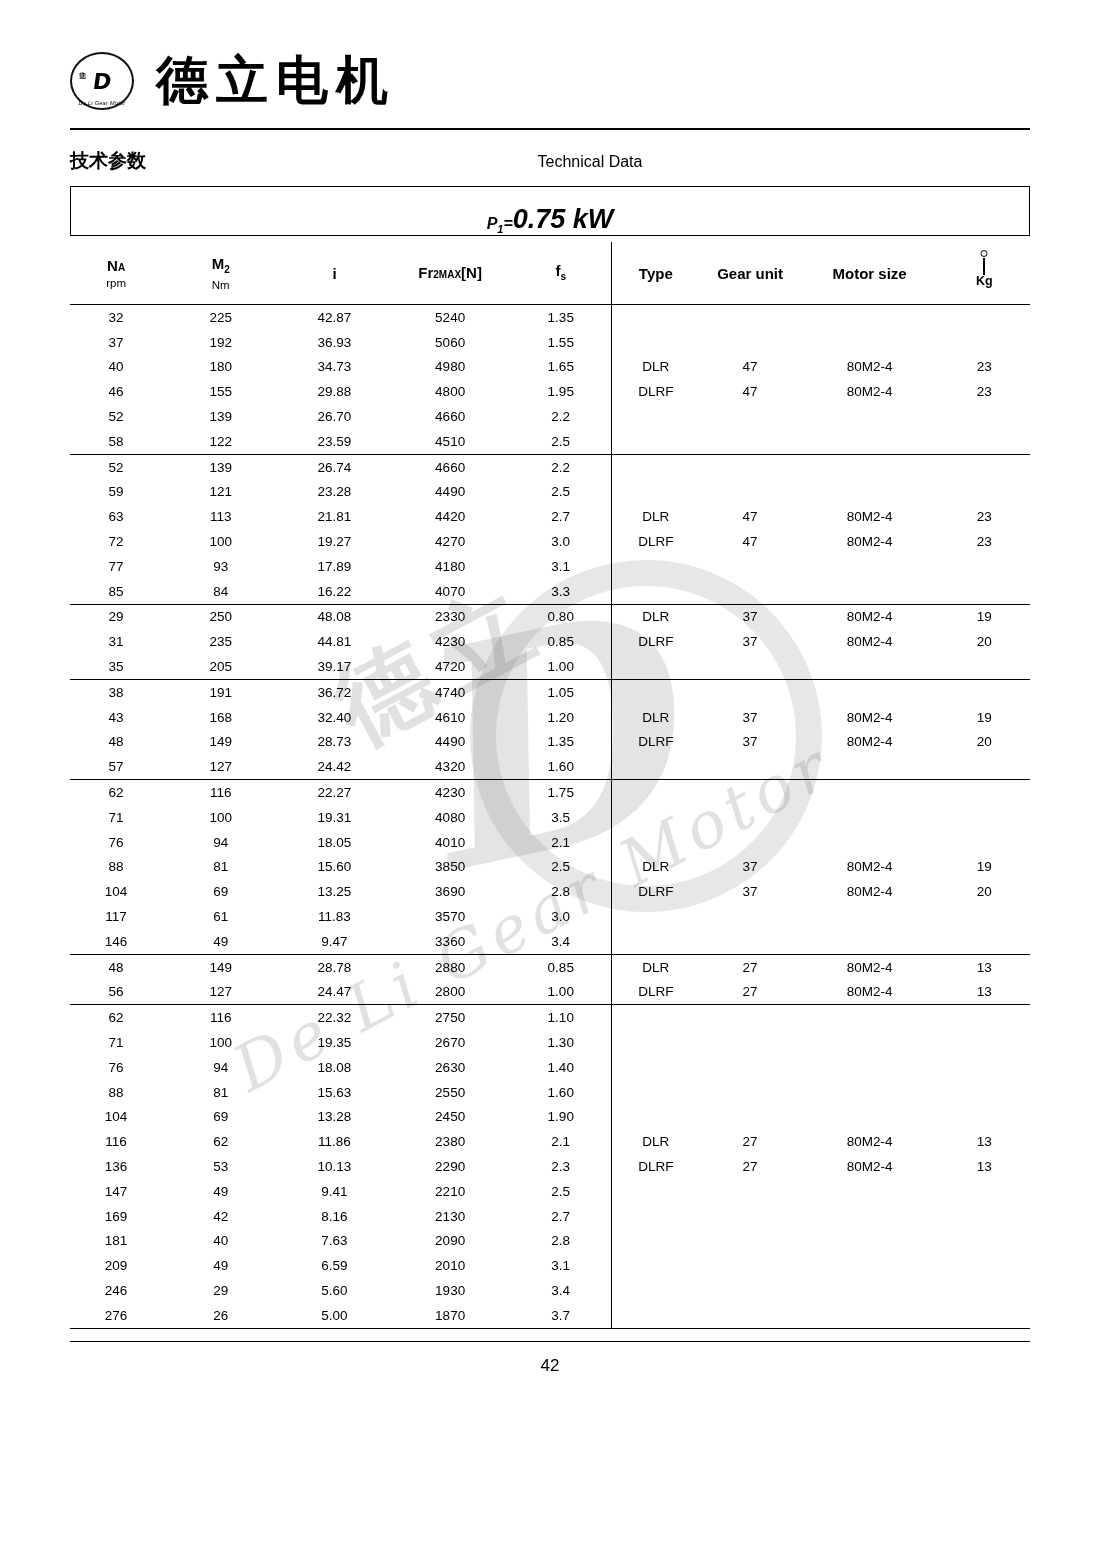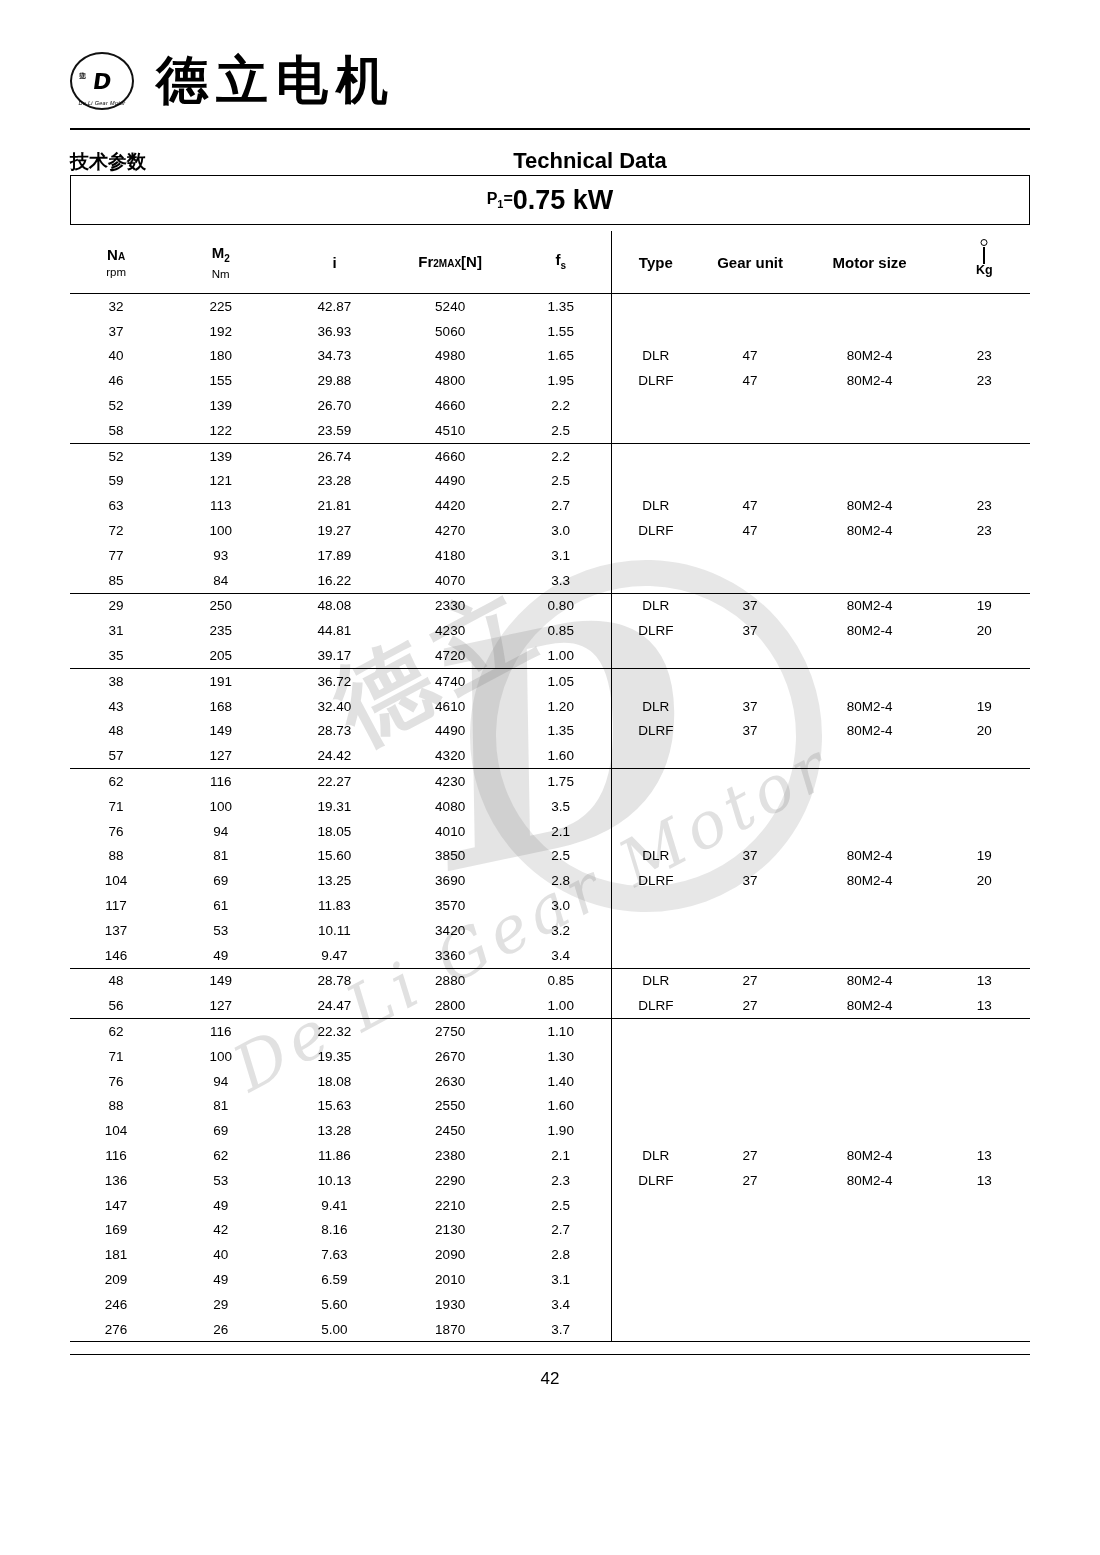--- a/index.html
+++ b/index.html
@@ -76,42 +76,44 @@
   .header-rule {
     border-top: 2px solid #000;
     margin-top: 8px;
   }
 
   
   .titles {
     display: flex;
     align-items: baseline;
     margin-top: 18px;
+    margin-bottom: 12px;
   }
   .title-cn {
     font-family: "DejaVu Sans", sans-serif;
     font-size: 19px;
     font-weight: bold;
     width: 230px;
   }
   .title-en {
     flex: 1;
     text-align: center;
-    font-size: 22px;
-    font-weight: bold;
+    font-size: 16px;
+    font-weight: normal;
     padding-right: 150px;
   }
 
   
   .power-box {
     border: 1.5px solid #000;
     height: 48px;
     display: flex;
-    align-items: center;
+    align-items: flex-end;
     justify-content: center;
+    font-style: italic;
   }
   .power-box .p1 {
     font-size: 16px;
     font-weight: bold;
   }
   .power-box .p1 sub {
     font-size: 11px;
   }
   .power-box .val {
     font-size: 27px;
@@ -617,31 +619,20 @@
           <td>117</td>
           <td>61</td>
           <td>11.83</td>
           <td>3570</td>
           <td class="sep">3.0</td>
           <td class="rightgroup"></td>
           <td class="rightgroup"></td>
           <td class="rightgroup"></td>
           <td class="rightgroup"></td>
         </tr>
-        <tr>
-          <td>137</td>
-          <td>53</td>
-          <td>10.11</td>
-          <td>3420</td>
-          <td class="sep">3.2</td>
-          <td class="rightgroup"></td>
-          <td class="rightgroup"></td>
-          <td class="rightgroup"></td>
-          <td class="rightgroup"></td>
-        </tr>
         <tr class="group-end">
           <td>146</td>
           <td>49</td>
           <td>9.47</td>
           <td>3360</td>
           <td class="sep">3.4</td>
           <td class="rightgroup"></td>
           <td class="rightgroup"></td>
           <td class="rightgroup"></td>
           <td class="rightgroup"></td>

